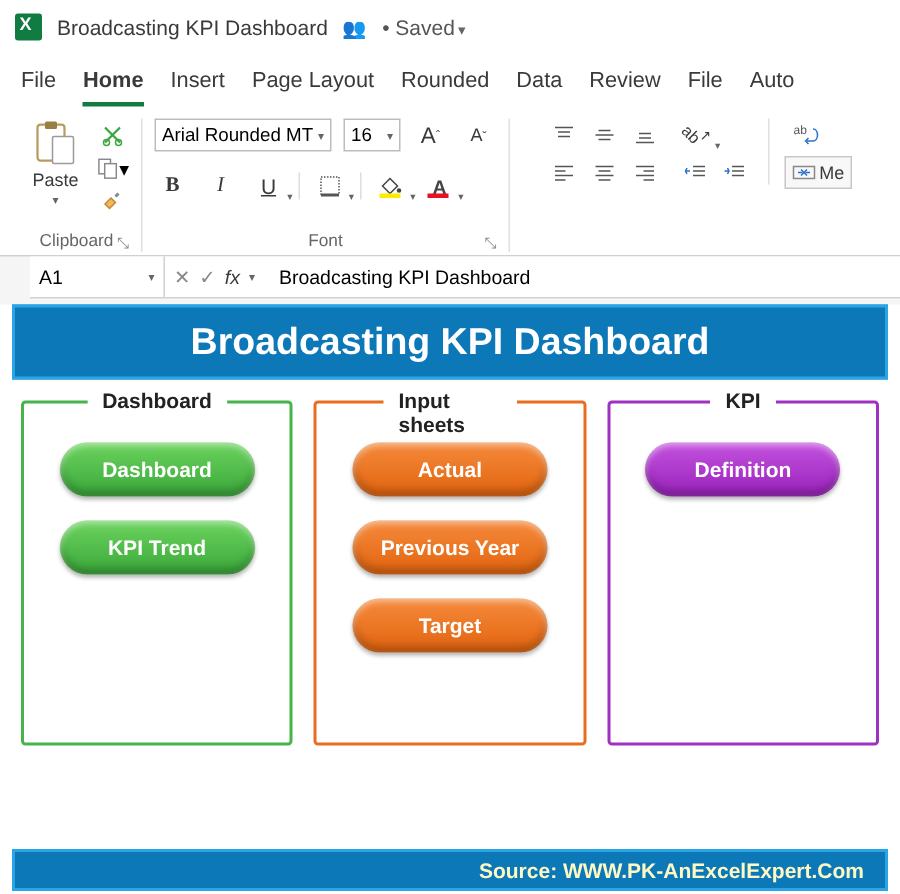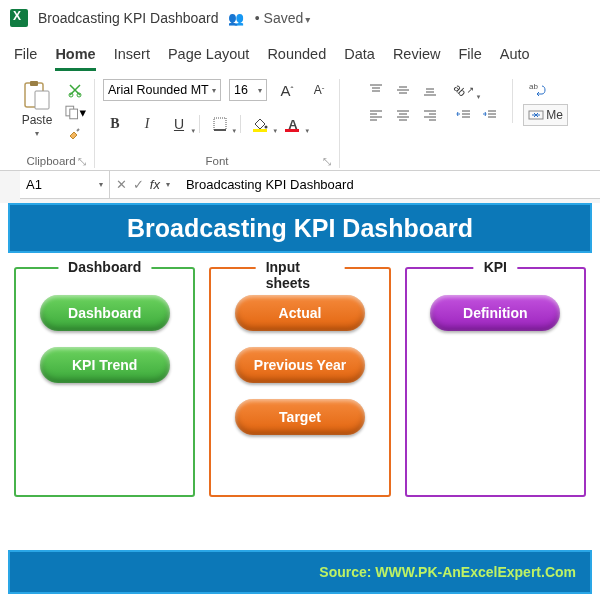--- a/index.html
+++ b/index.html
@@ -65,21 +65,21 @@
 .cards { display: flex; gap: 14px; padding: 14px 14px 0 14px; }
 .card { flex: 1; border: 2px solid; border-radius: 3px; padding: 26px 10px 18px 10px; position: relative; min-height: 230px; display: flex; flex-direction: column; align-items: center; gap: 16px; }
 .card.green { border-color: #47b34b; }
 .card.orange { border-color: #e86d1f; }
 .card.purple { border-color: #a030c0; }
 .card-title { position: absolute; top: -10px; left: 50%; transform: translateX(-50%); background: #fff; padding: 0 10px; font: bold 14px Arial; color: #222; }
 .pill { width: 130px; height: 36px; border-radius: 18px; display: flex; align-items: center; justify-content: center; color: #fff; font: bold 14px Arial; box-shadow: inset 0 2px 4px rgba(255,255,255,0.5), inset 0 -4px 6px rgba(0,0,0,0.25), 0 2px 3px rgba(0,0,0,0.3); }
 .pill.green { background: linear-gradient(#6cd35e, #3aa83a); }
 .pill.orange { background: linear-gradient(#f58a3c, #e2640e); }
 .pill.purple { background: linear-gradient(#c352de, #9a22bc); }
-.footer { position: absolute; left: 8px; right: 8px; bottom: 2px; height: 44px; background: #0c78b8; border: 2px solid #2aa6e6; color: #bef264; font: bold 14px Arial; display: flex; align-items: center; justify-content: flex-end; padding-right: 14px; }
+.footer { position: absolute; left: 8px; right: 8px; bottom: 2px; height: 28px; background: #0c78b8; border: 2px solid #2aa6e6; color: #fef9c3; font: bold 14px Arial; display: flex; align-items: center; justify-content: flex-end; padding-right: 14px; }
 </style>
 </head>
 <body>
 
 <div class="titlebar">
   <div class="app-icon"></div>
   <span class="title-text">Broadcasting KPI Dashboard</span>
   <span class="share-icon">👥</span>
   <span class="saved">
     <span>• Saved</span><span class="saved-caret">▾</span>

